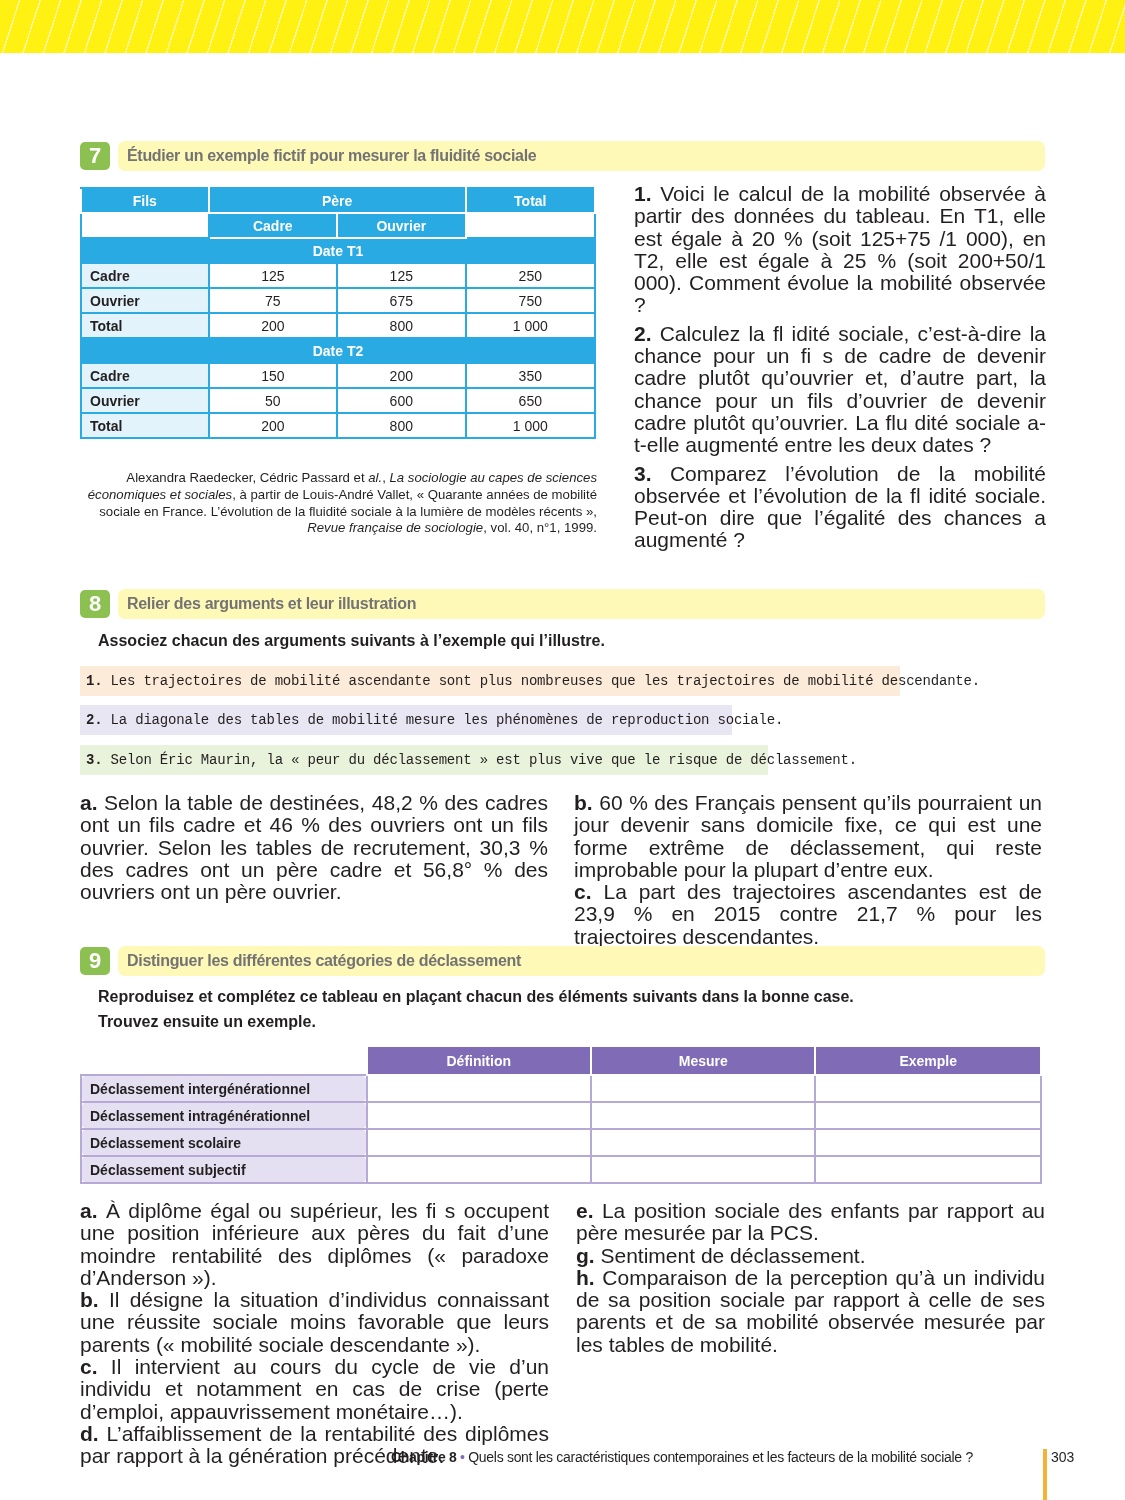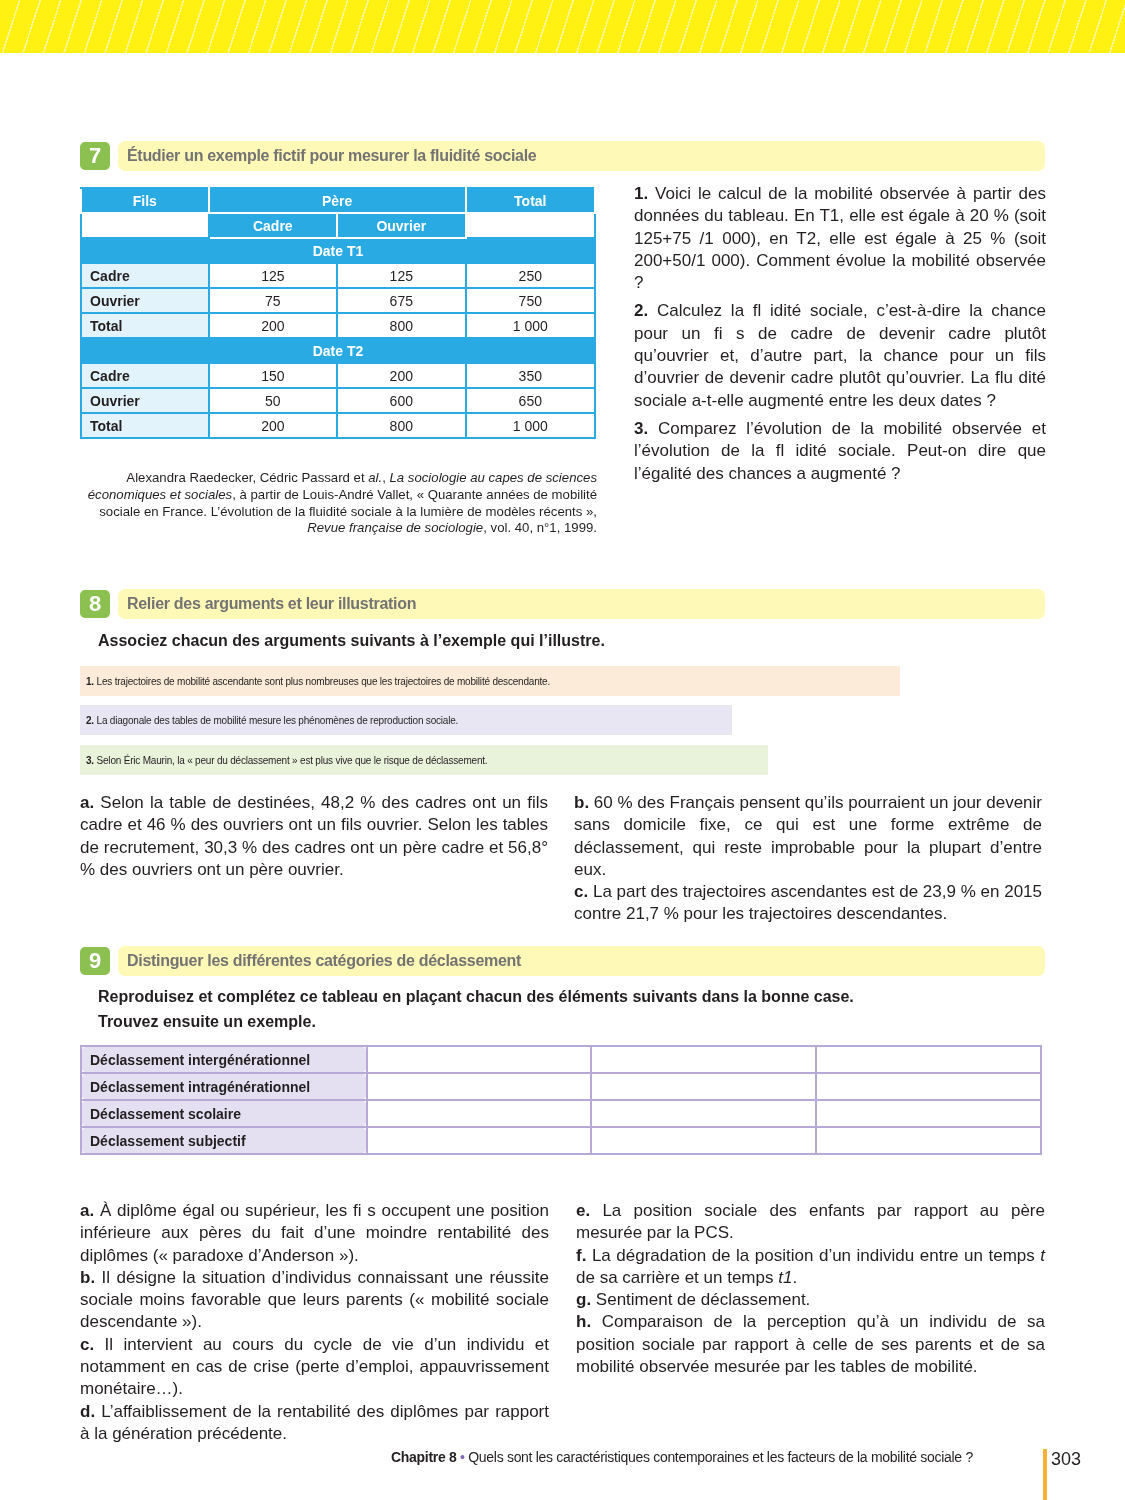--- a/index.html
+++ b/index.html
@@ -18,40 +18,40 @@
   .t7 { position:absolute; left:80px; top:187px; width:516px; font-family:"Liberation Sans", sans-serif; font-size:14px; }
   .t7 td, .t7 th { border:2px solid #29aae3; height:23px; padding:0; text-align:center; }
   .t7 th { background:#29aae3; color:#fff; font-weight:bold; border-color:#fff; }
   .t7 .outer th { border-top-color:#29aae3; }
   .t7 .blank { background:#fff; border-color:#29aae3; }
   .t7 .rowlabel { text-align:left; padding-left:8px; font-weight:bold; background:#e3f3fb; }
   .t7 .band th { border-color:#29aae3; }
   .caption { position:absolute; left:80px; top:470px; width:517px; text-align:right;
     font-family:"Liberation Sans", sans-serif; font-size:13.2px; line-height:16.8px; color:#231f20; }
 
-  .qtext { position:absolute; font-family:"Liberation Sans", sans-serif; font-size:17px; line-height:22.3px; text-align:justify; }
+  .qtext { position:absolute; font-family:"Liberation Sans", sans-serif; font-size:21px; line-height:22.3px; text-align:justify; }
   .qtext p { margin:0 0 6px 0; }
   .qtext b { font-weight:bold; }
 
   .instr { position:absolute; left:80px; font-family:"Liberation Sans", sans-serif; font-weight:bold; font-size:16px; line-height:22px;margin-left:18px; }
   .arg { position:absolute; left:80px; height:30px; line-height:31px; padding-left:6px; padding-right:8px;
-    font-family:Liberation Sans, sans-serif; font-size:10px; white-space:nowrap; letter-spacing:-0.2px; }
+    font-family:Liberation Mono, monospace; font-size:14px; white-space:nowrap; letter-spacing:-0.2px; }
   .arg b { font-weight:bold; }
 
   .t9 { position:absolute; left:80px; top:1045px; width:962px; font-family:"Liberation Sans", sans-serif; font-size:14px; }
   .t9 td, .t9 th { border:2px solid #b7a9d6; height:25px; padding:0; }
   .t9 th { background:#7f6bb6; color:#fff; font-weight:bold; border-color:#fff; text-align:center; height:27px; }
   .t9 .corner { background:#fff; border:none; }
   .t9 .rlabel { background:#e4e0f1; font-weight:bold; padding-left:8px; text-align:left;border-radius:7px; }
 
   .footer { position:absolute; left:384px; top:1449px; font-family:"Liberation Sans", sans-serif; font-size:14px; white-space:nowrap; letter-spacing:-0.3px;margin-left:7px; }
   .footer b { font-weight:bold; }
   .footer .dot { color:#7f6bb6; }
   .pgbar { position:absolute; left:1043px; top:1449px; width:4px; height:51px; background:#f5b335; }
-  .pgnum { position:absolute; left:1051px; top:1449px; font-family:"Liberation Sans", sans-serif; font-size:18px; }
+  .pgnum { position:absolute; left:1051px; top:1449px; font-family:"Liberation Sans", sans-serif; font-size:14px; }
 </style>
 </head>
 <body>
 
 <div class="topband"></div>
 
 <div class="sec-head" style="top:141px;">
   <div class="sec-num">7</div>
   <div class="sec-bar"></div>
   <div class="sec-title">Étudier un exemple fictif pour mesurer la fluidité sociale</div>
@@ -155,20 +155,26 @@
 <div class="instr" style="top:1011px;">Trouvez ensuite un exemple.</div>
 
 <table class="t9">
   <colgroup>
       <col style="width:286px">
       <col style="width:225px">
       <col style="width:225px">
       <col style="width:226px">
     </colgroup>
   <tbody>
+      <tr>
+    <td class="corner"></td>
+    <th>Définition</th>
+    <th>Mesure</th>
+    <th>Exemple</th>
+  </tr>
   <tr>
     <td class="rlabel">Déclassement intergénérationnel</td>
     <td></td>
         <td></td>
         <td></td>
   </tr>
   <tr>
     <td class="rlabel">Déclassement intragénérationnel</td>
     <td></td>
         <td></td>
@@ -190,20 +196,19 @@
   </table>
 
 <div class="qtext" style="left:80px; top:1200px; width:469px;">
   <div><b>a.</b><span> À diplôme égal ou supérieur, les fi s occupent une position inférieure aux pères du fait d’une moindre rentabilité des diplômes (« paradoxe d’Anderson »).</span></div>
   <div><b>b.</b><span> Il désigne la situation d’individus connaissant une réussite sociale moins favorable que leurs parents (« mobilité sociale descendante »).</span></div>
   <div><b>c.</b><span> Il intervient au cours du cycle de vie d’un individu et notamment en cas de crise (perte d’emploi, appauvrissement monétaire…).</span></div>
   <div><b>d.</b><span> L’affaiblissement de la rentabilité des diplômes par rapport à la génération précédente.</span></div>
 </div>
 <div class="qtext" style="left:576px; top:1200px; width:469px;">
   <div><b>e.</b><span> La position sociale des enfants par rapport au père mesurée par la PCS.</span></div>
-  <div><b>f.</b><span> La dégradation de la position d’un individu entre un temps </span><i>t</i><span> de sa carrière et un temps </span><i>t1</i><span>.</span></div>
   <div><b>g.</b><span> Sentiment de déclassement.</span></div>
   <div><b>h.</b><span> Comparaison de la perception qu’à un individu de sa position sociale par rapport à celle de ses parents et de sa mobilité observée mesurée par les tables de mobilité.</span></div>
 </div>
 
 <div class="footer"><b>Chapitre 8</b> <span class="dot">•</span> <span>Quels sont les caractéristiques contemporaines et les facteurs de la mobilité sociale ?</span></div>
 <div class="pgbar"></div>
 <div class="pgnum">303</div>
 
 </body></html>

